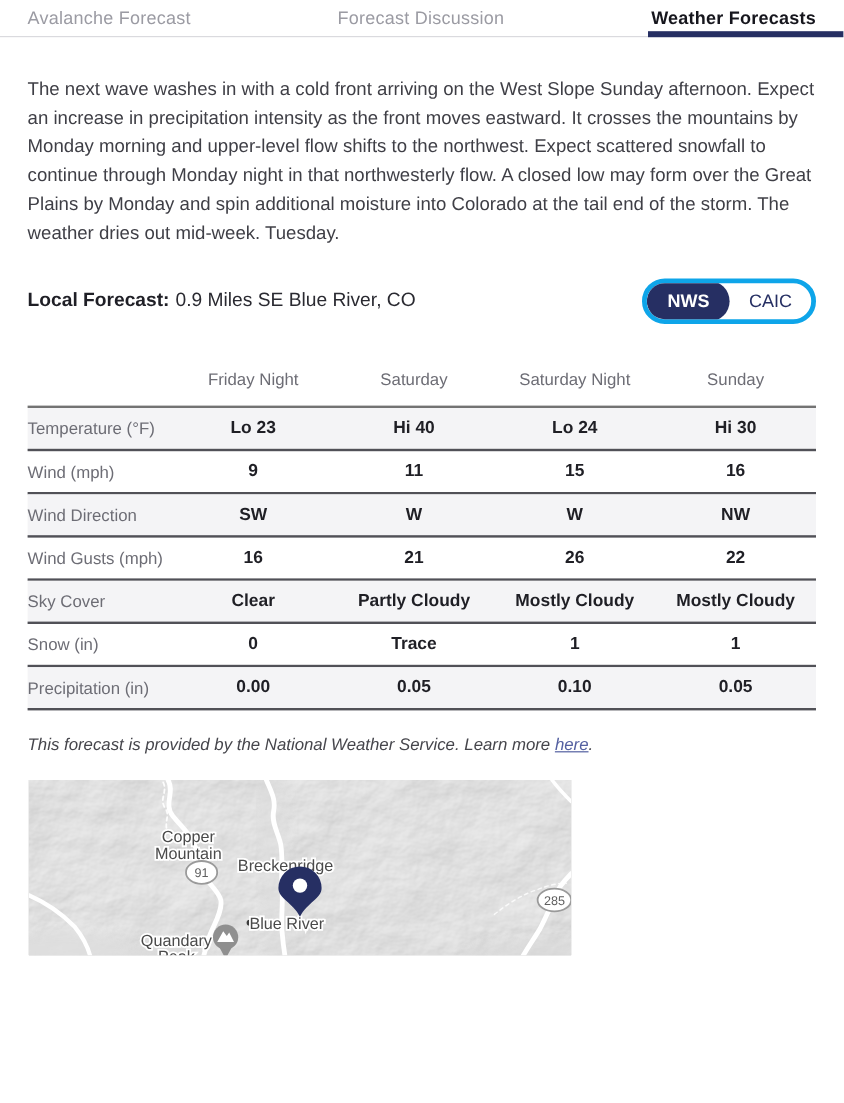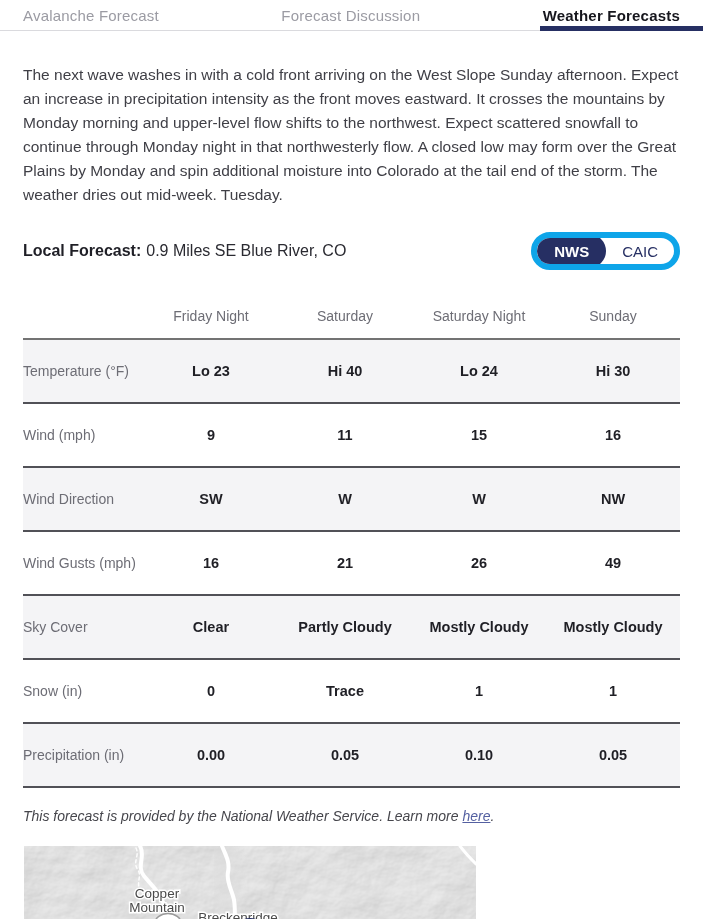--- a/index.html
+++ b/index.html
@@ -14,33 +14,33 @@
   .tab-underline { position:absolute; right:0; bottom:-1px; width:163px; height:5px;
                    background:#262f63; }
 
   
   .discussion { margin:32px 23px 0; font-size:15.5px; line-height:24px; color:#3f3f46; }
 
   
   .local-row { margin:25px 23px 0; display:flex; align-items:center; justify-content:space-between; }
   .local-label { font-size:16px; color:#2a2a31; }
   .local-label .lbl { font-weight:700; color:#1f1f26; margin-right:5px; }
-  .toggle { display:flex; align-items:center; height:38px; border:6px solid #0ea5e9;
+  .toggle { display:flex; align-items:center; height:38px; border:4px solid #0ea5e9;
             border-radius:20px; background:#fff; overflow:hidden; }
   .toggle-opt { display:flex; align-items:center; height:34px; padding:0 16px;
                 font-size:15px; color:#262f63; cursor:pointer; }
   .toggle-opt.selected { background:#262f63; color:#ffffff; font-weight:700;
                          border-radius:17px; padding:0 17px; }
 
   
   .ftable { margin:30px 23px 0; }
   .thead, .trow { display:grid; grid-template-columns:121px repeat(4, 1fr); align-items:center; }
   .thead { padding:8px 0 14px; border-bottom:2px solid #737373; }
   .thead .hcell { font-size:14px; color:#6d6d75; text-align:center; }
-  .trow { height:64px; border-bottom:2px solid #515157; }
+  .trow { height:36px; border-bottom:2px solid #515157; }
   .tbody .trow:nth-child(odd) { background:#f4f4f6; }
   .rlabel { font-size:14px; color:#6d6d75; text-align:left; }
   .vcell { font-size:14.5px; color:#1f1f25; font-weight:600; text-align:center; }
 
   
   .attribution { margin:20px 23px 12px; font-style:italic; font-size:14px; color:#46464c; }
   a.link { color:#5460a1; text-decoration:underline; cursor:pointer; }
 
   
   .map-section { margin:22px 23px 0 24px; display:flex; gap:11px; }
@@ -106,21 +106,21 @@
       <div class="vcell">SW</div>
       <div class="vcell">W</div>
       <div class="vcell">W</div>
       <div class="vcell">NW</div>
     </div>
     <div class="trow">
       <div class="rlabel">Wind Gusts (mph)</div>
       <div class="vcell">16</div>
       <div class="vcell">21</div>
       <div class="vcell">26</div>
-      <div class="vcell">49</div>
+      <div class="vcell">22</div>
     </div>
     <div class="trow">
       <div class="rlabel">Sky Cover</div>
       <div class="vcell">Clear</div>
       <div class="vcell">Partly Cloudy</div>
       <div class="vcell">Mostly Cloudy</div>
       <div class="vcell">Mostly Cloudy</div>
     </div>
     <div class="trow">
       <div class="rlabel">Snow (in)</div>

